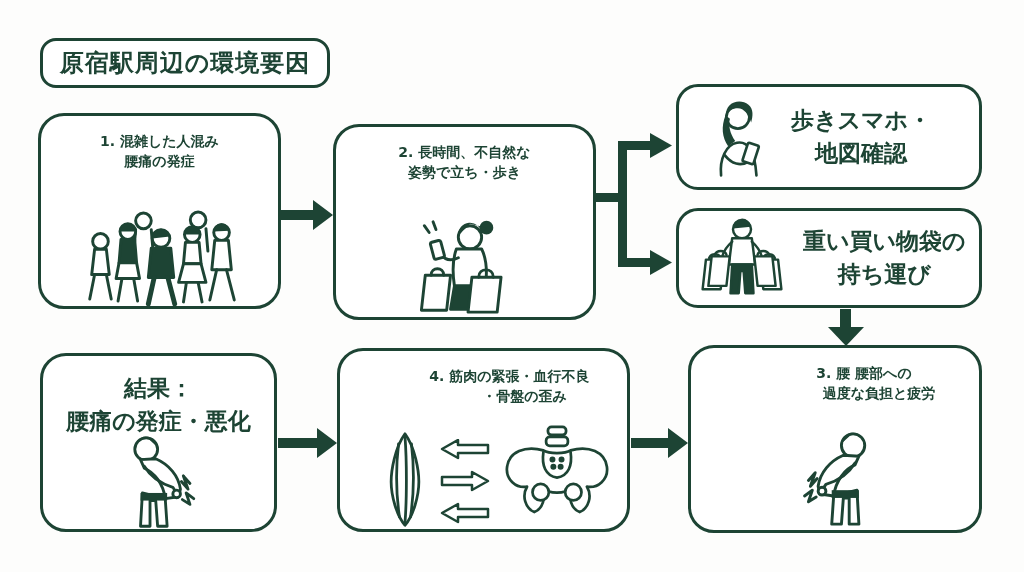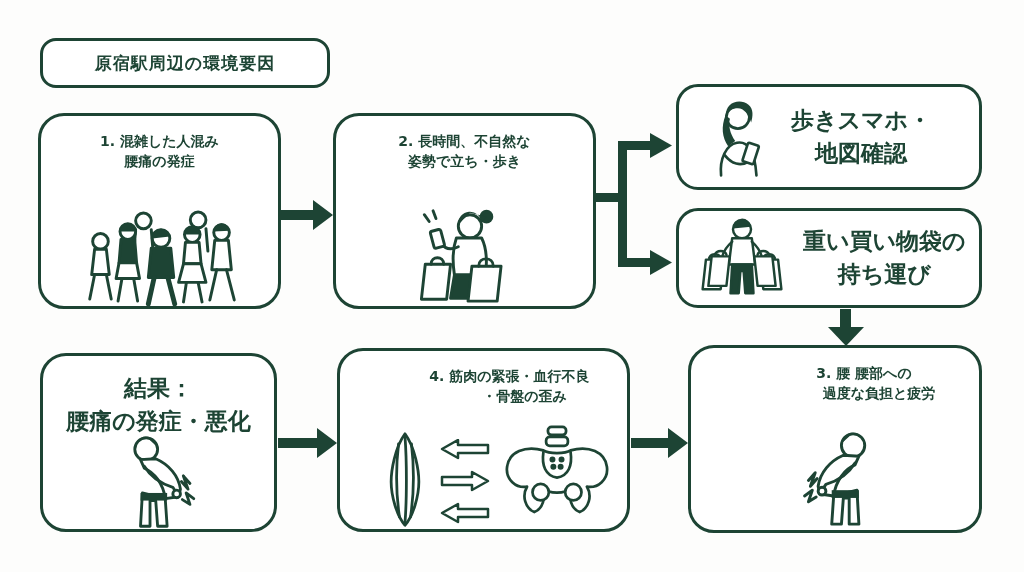--- a/index.html
+++ b/index.html
@@ -8,21 +8,21 @@
     position:relative; width:1024px; height:572px; background:#fdfdfc;
     font-family:"DejaVu Sans","Liberation Sans",sans-serif;
     color:var(--ink); font-weight:bold; overflow:hidden;
   }
   .box {
     position:absolute; background:#ffffff; border:3px solid var(--ink);
     border-radius:26px; box-sizing:border-box;
   }
   .title-box {
     border-radius:16px; display:flex; align-items:center; justify-content:center;
-    font-size:17px; letter-spacing:1px;
+    font-size:24px; letter-spacing:1px;
   }
   .box-text { text-align:center; font-size:14px; line-height:1.42; margin-top:16px; }
   .box-text.big { font-size:23px; }
   .box-text.left { text-align:center; }
   .line { display:block; }
   .indent { padding-left:30px; }
   .illus { position:absolute; }
   .connector { position:absolute; }
   .hbox { display:flex; align-items:center; height:100%; box-sizing:border-box; }
   svg { display:block; }
@@ -72,21 +72,21 @@
       </svg>
     </span>
   </div>
 
   <span class="connector" style="left:281px;top:197px;">
     <svg viewBox="0 0 52 36" width="52" height="36">
       <polygon points="0,13 32,13 32,3 52,18 32,33 32,23 0,23" fill="var(--ink)"></polygon>
     </svg>
   </span>
 
-  <div class="box" style="left:333px;top:113px;width:263px;height:196px;">
+  <div class="box" style="left:333px;top:124px;width:263px;height:196px;">
     <div class="box-text">
       <span class="line">2. 長時間、不自然な</span>
       <span class="line">姿勢で立ち・歩き</span>
     </div>
     <span class="illus" style="left:60px;top:88px;">
       <svg viewBox="0 0 150 105" width="146" height="102" fill="none" stroke="var(--ink)" stroke-width="3" stroke-linecap="round" stroke-linejoin="round">
         <path d="M34,18 L29,11 M41,15 L38,7"></path>
         <circle cx="93" cy="13" r="7" fill="var(--ink)" stroke="none"></circle>
         <circle cx="76" cy="23" r="12" fill="#fff"></circle>
         <path d="M64,21 A12,12 0 0 1 88,19 L93,13 L76,9 Z" fill="var(--ink)" stroke="none"></path>

